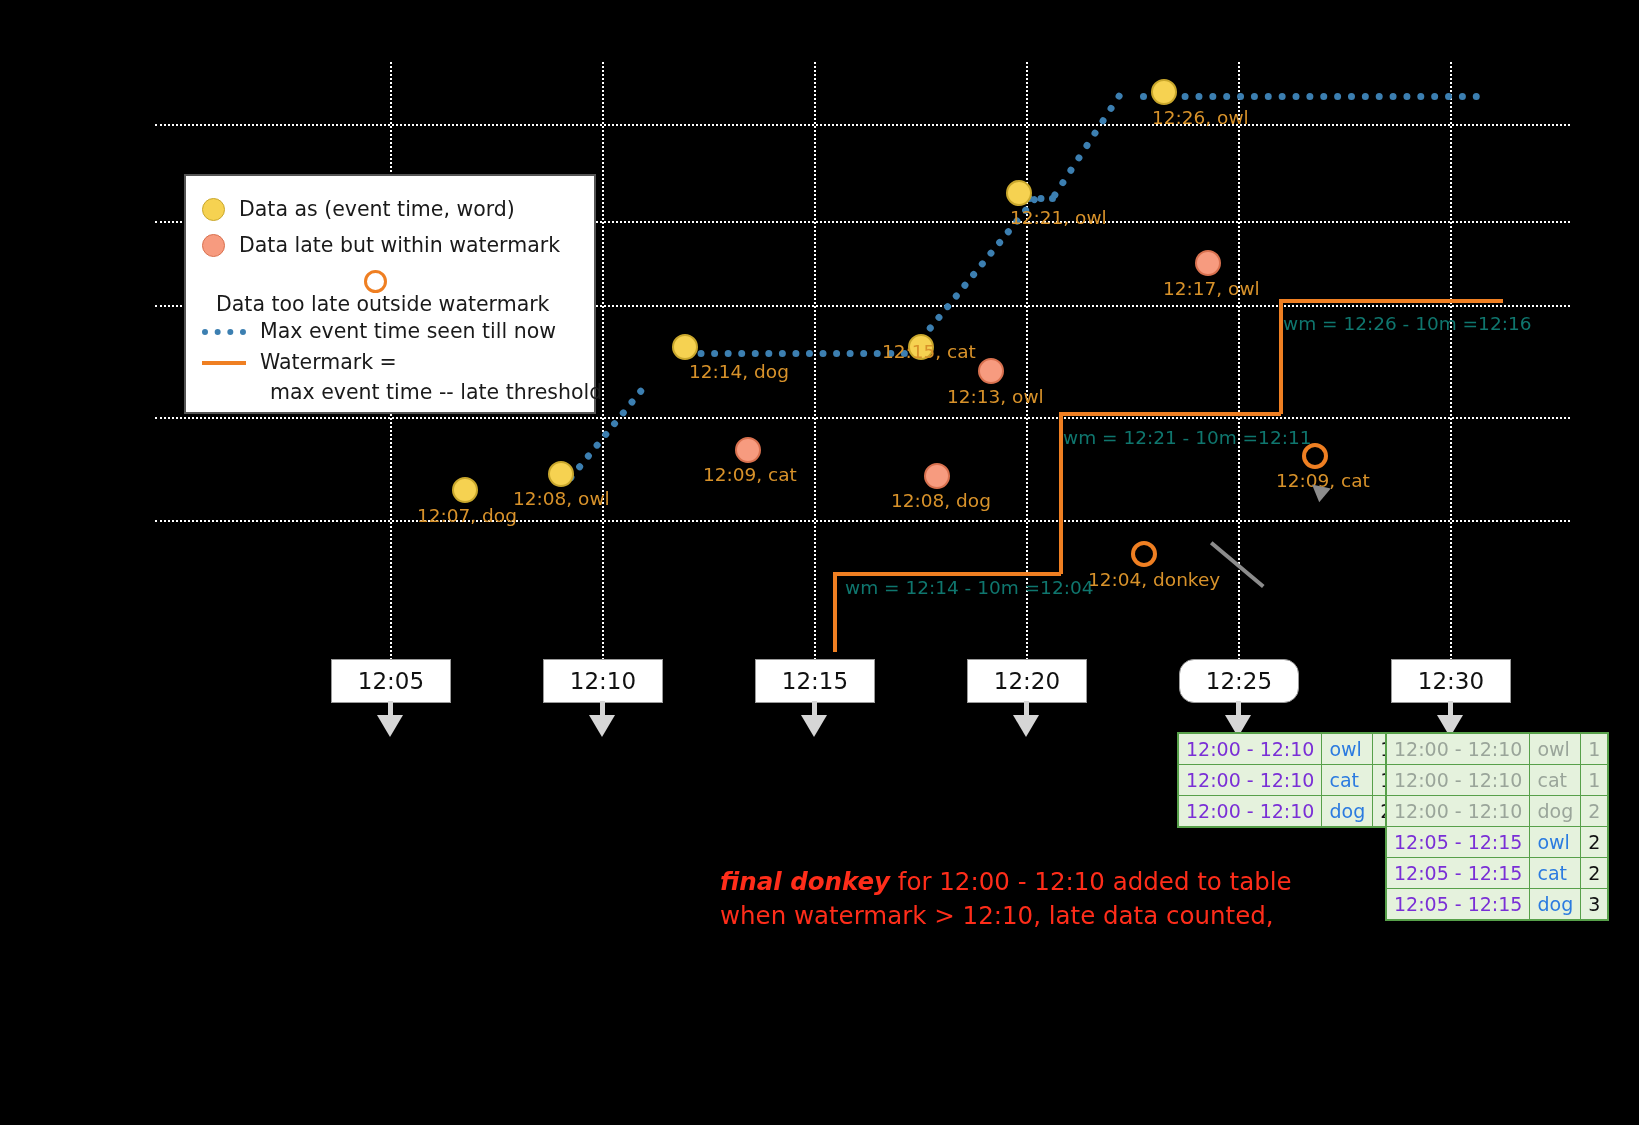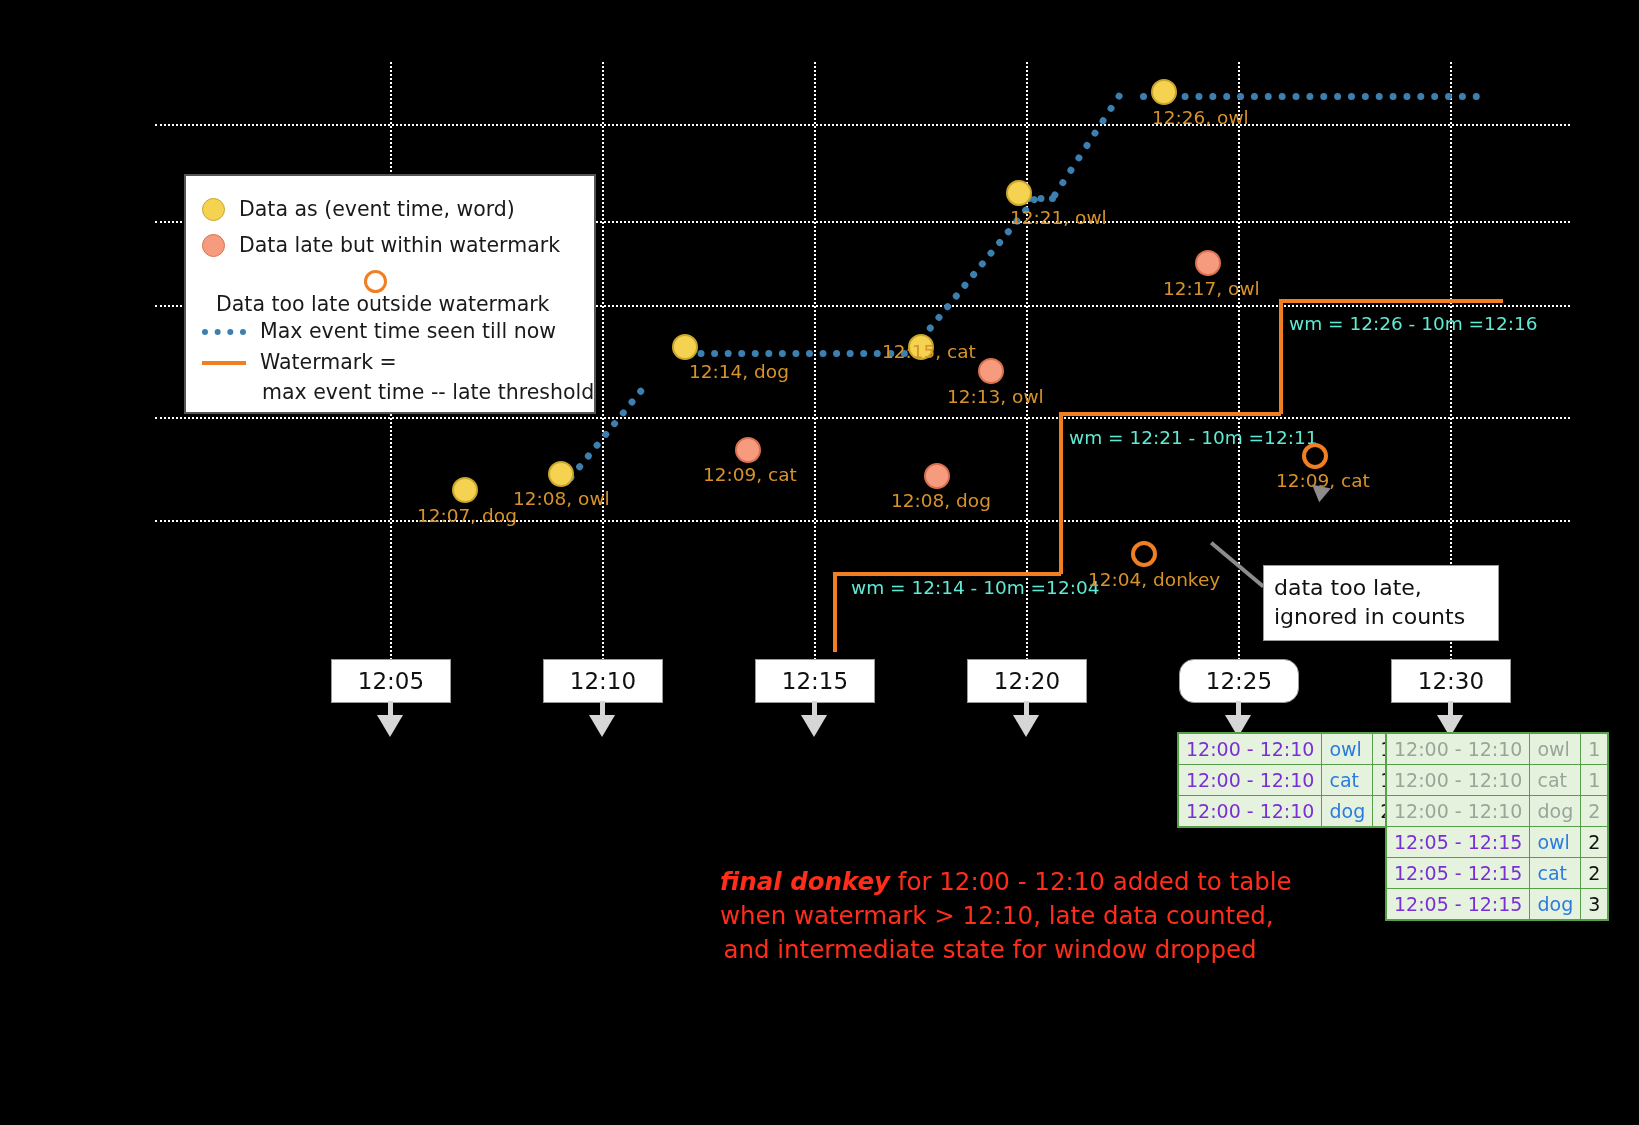--- a/index.html
+++ b/index.html
@@ -102,23 +102,22 @@
     border-top: 4px solid #ef7f22;
   }
   .wm-v {
     position: absolute;
     width: 0;
     border-left: 4px solid #ef7f22;
   }
   .wm-label {
     position: absolute;
     font-size: 18.5px;
-    color: #5eead4;
+    color: #0f766e;
     white-space: nowrap;
-    padding-left: 6px;
   }
 
   
   .tick-box {
     position: absolute;
     width: 118px;
     height: 42px;
     background: #ffffff;
     border: 1px solid #9a9a9a;
     display: flex;
@@ -295,21 +294,21 @@
     </div>
     <div class="legend-row" style="top:144px;">
       <span class="swatch-dotted"></span>
       <span class="legend-label">Max event time seen till now</span>
     </div>
     <div class="legend-row" style="top:175px;">
       <span class="swatch-solid"></span>
       <span class="legend-label">Watermark =</span>
     </div>
     <div class="legend-row" style="top:205px; left:76px;">
-      <span class="legend-label" style="margin-left:0;">max event time -- late threshold</span>
+      <span class="legend-label" style="margin-left:8px;">max event time -- late threshold</span>
     </div>
   </div>
 
   <div class="tick-box" style="left:331px; top:659px;">12:05</div>
   <div class="tick-arrow-stem" style="left:388px; top:701px; height:18px;"></div>
   <div class="tick-arrow" style="left:377px; top:715px;"></div>
 
   <div class="tick-box" style="left:543px; top:659px;text-align:right;">12:10</div>
   <div class="tick-arrow-stem" style="left:600px; top:701px; height:18px;"></div>
   <div class="tick-arrow" style="left:589px; top:715px;"></div>
@@ -326,32 +325,27 @@
   <div class="tick-arrow-stem" style="left:1236px; top:701px; height:18px;"></div>
   <div class="tick-arrow" style="left:1225px; top:715px;"></div>
 
   <div class="tick-box" style="left:1391px; top:659px;">12:30</div>
   <div class="tick-arrow-stem" style="left:1448px; top:701px; height:18px;"></div>
   <div class="tick-arrow" style="left:1437px; top:715px;"></div>
 
   <div class="grey-arrow-line" style="left:1262px; top:588px; width:68px; transform: rotate(-140deg);"></div>
   <div class="grey-arrow-head" style="left:1310px; top:481px; transform: rotate(40deg);"></div>
 
-  <div id="callout">
-    <div>data too late,</div>
-    <div>ignored in counts</div>
-  </div>
 
 
   <div class="red-note" style="left:720px; top:865px; width:540px;">
     <div>
       <em>final donkey</em><span> for 12:00 - 12:10 added to table</span>
     </div>
     <div>when watermark &gt; 12:10, late data counted,</div>
-    <div>and intermediate state for window dropped</div>
   </div>
 
   <table class="res-table" style="left:1177px; top:732px;">
     <tbody>
         <tr>
       <td class="c-win">12:00 - 12:10</td>
       <td class="c-word">owl</td>
       <td class="c-cnt">1</td>
     </tr>
     <tr>

